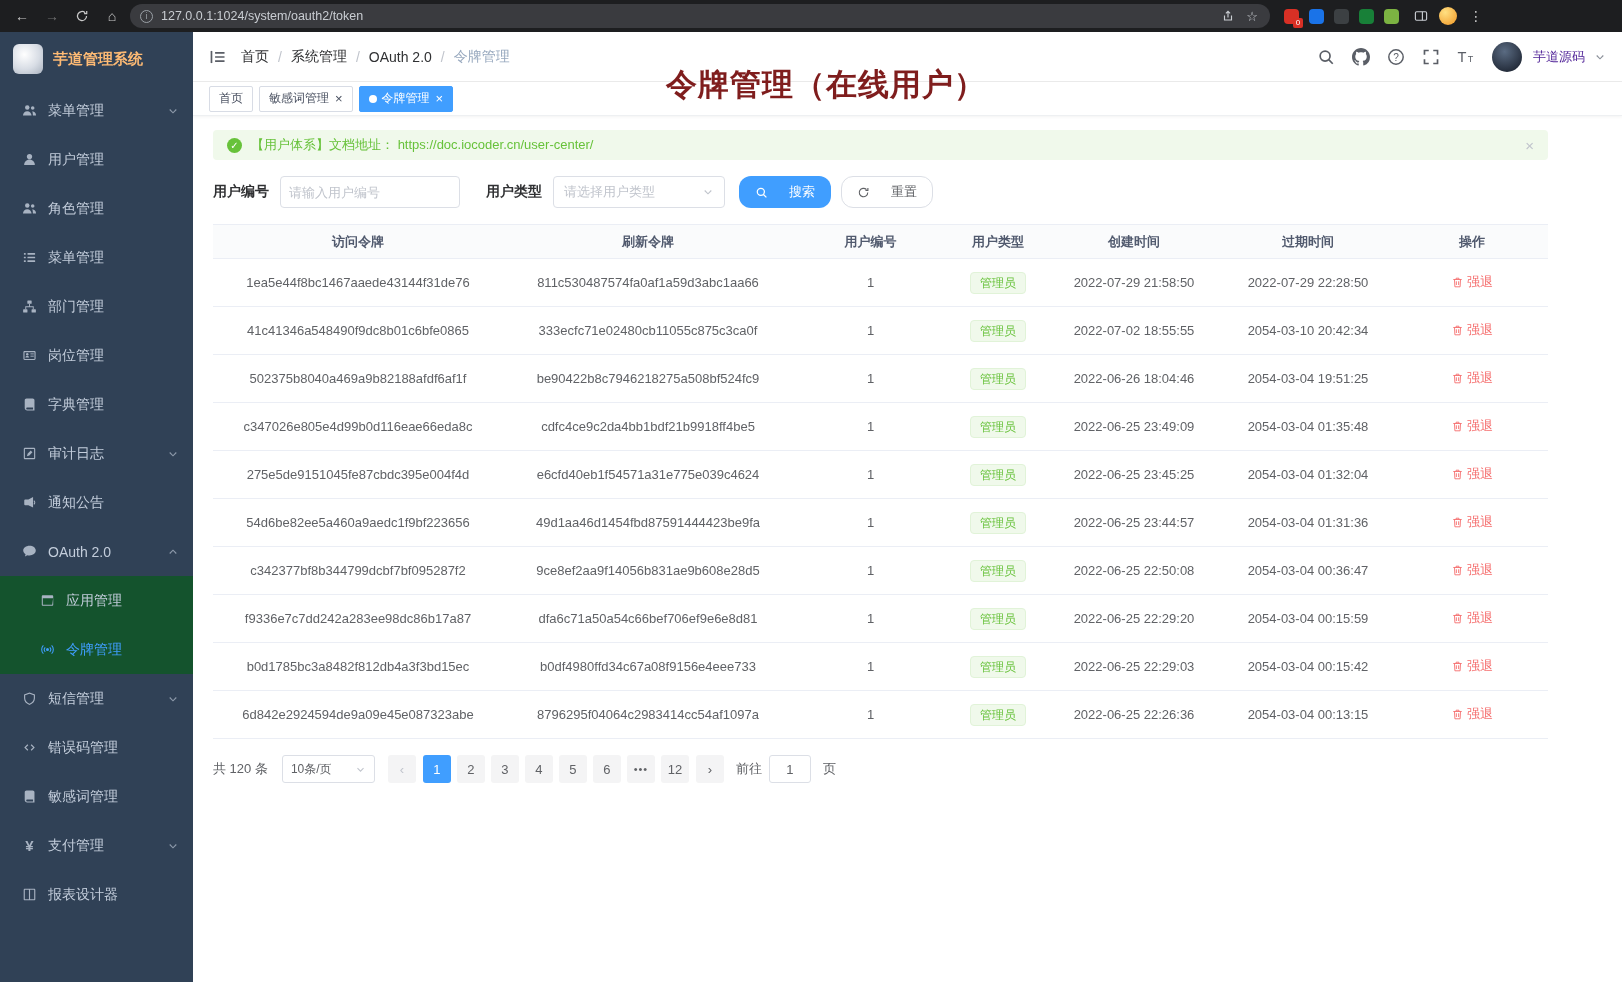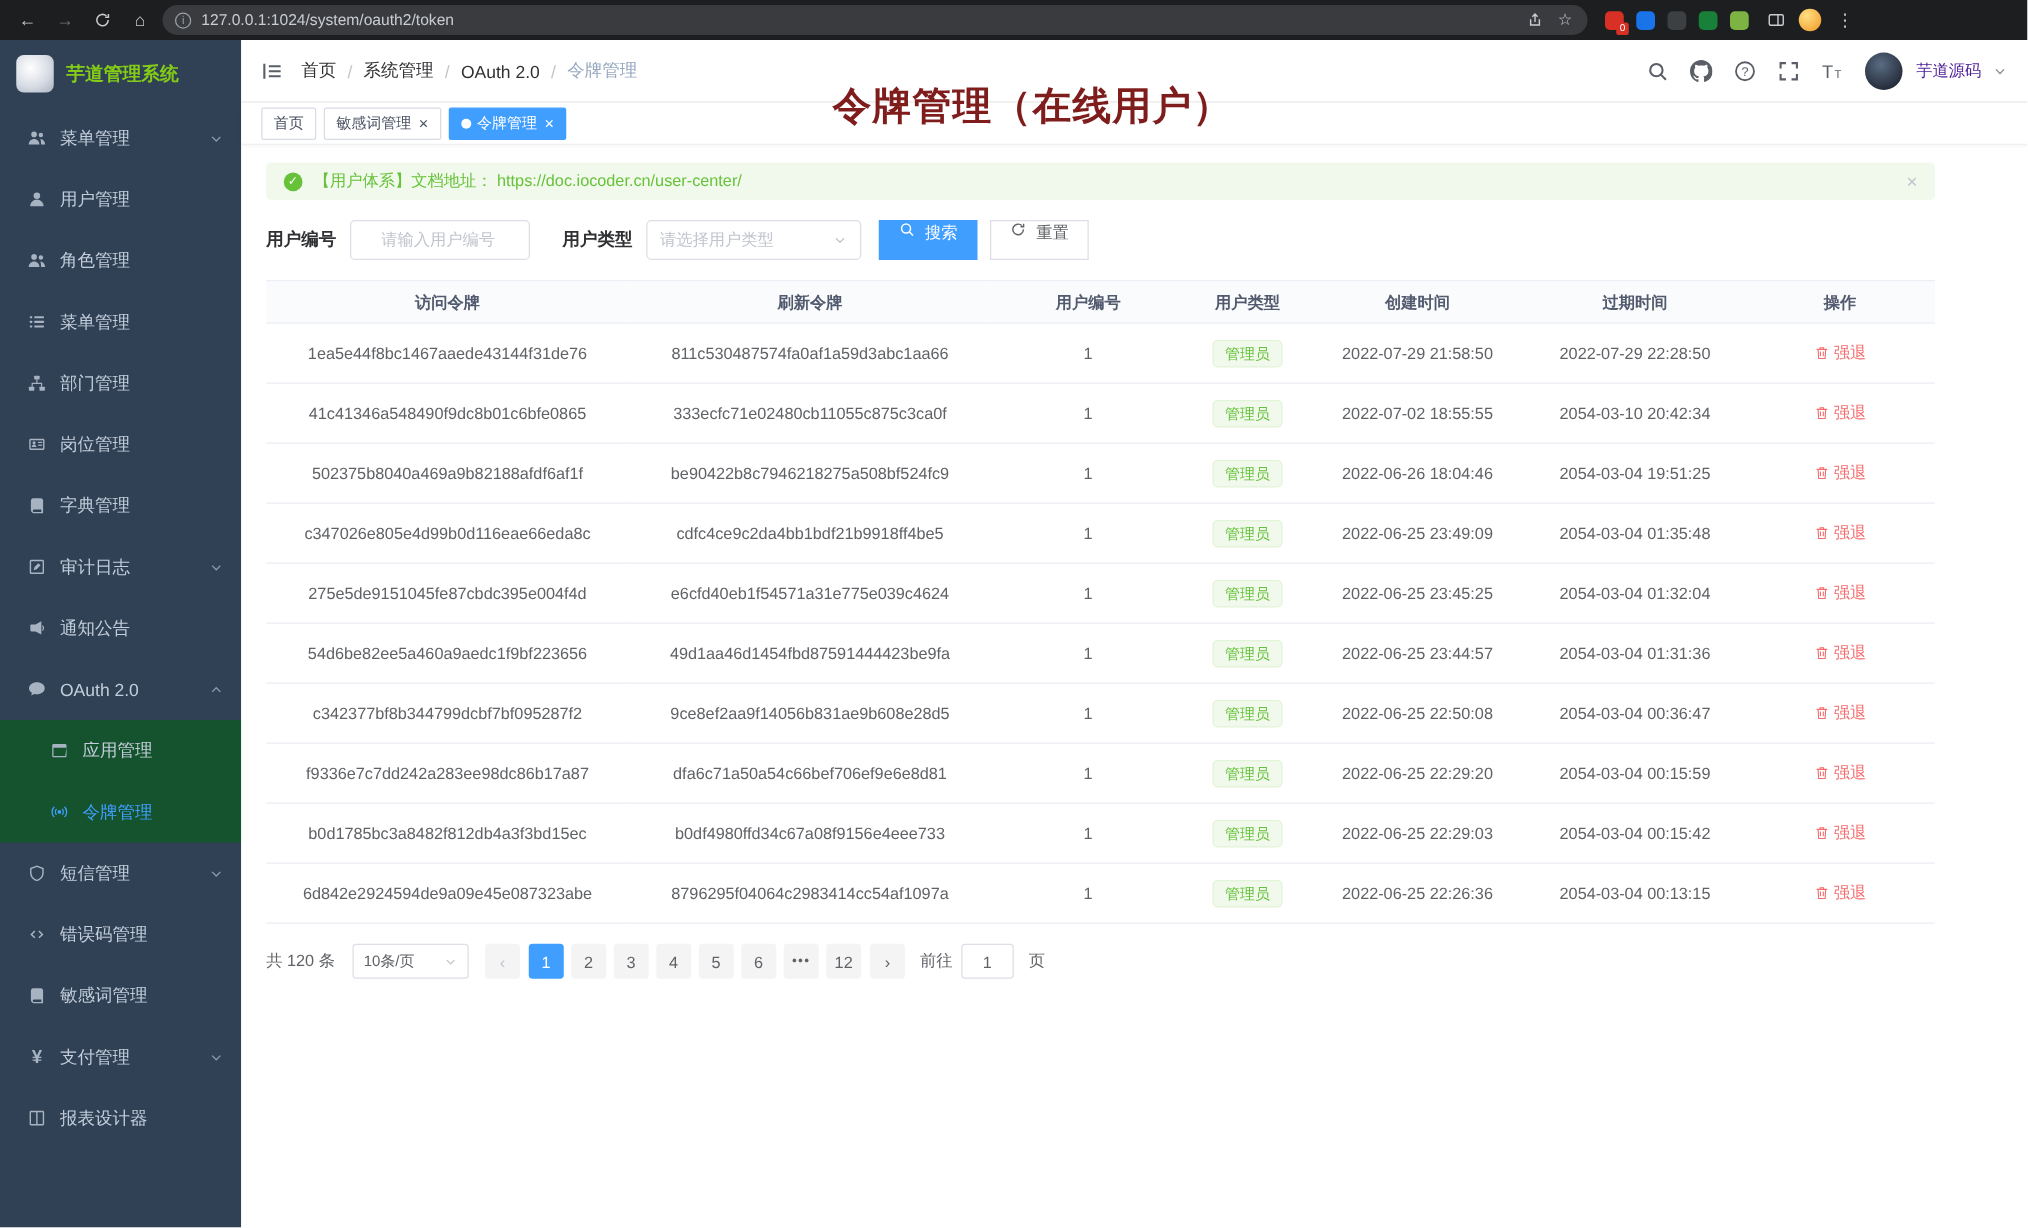--- a/index.html
+++ b/index.html
@@ -25,21 +25,21 @@
     min-width:10px;height:10px;border-radius:2px;display:flex;align-items:center;justify-content:center;padding:0 1px}
   .b-avatar{width:18px;height:18px;border-radius:50%;background:radial-gradient(circle at 35% 30%,#ffe082,#f4a93c 75%);cursor:pointer}
   .kebab{color:#c9c9c9;font-size:14px;cursor:pointer;padding:0 2px}
 
   
   .app{display:flex;height:950px}
   .sidebar{width:193px;background:#304156;flex-shrink:0;display:flex;flex-direction:column;color:#bfcbd9}
   .logo{height:54px;display:flex;align-items:center;gap:10px;padding:0 13px;cursor:pointer}
   .logo-img{width:30px;height:30px;border-radius:6px;flex-shrink:0;
     background:radial-gradient(circle at 38% 35%,#ffffff,#d8dde5 55%,#a9b2bf)}
-  .logo-text{color:#84cc16;font-weight:bold;font-size:15px;white-space:nowrap}
+  .logo-text{color:#fdba74;font-weight:bold;font-size:15px;white-space:nowrap}
   .menu{flex:1;overflow:hidden}
   .menu-item{height:49px;display:flex;align-items:center;padding:0 14px 0 22px;font-size:14px;
     cursor:pointer;color:#c3cddb;white-space:nowrap}
   .menu-item .icon{width:15px;height:15px;margin-right:11px;color:#a8b3c2;flex-shrink:0}
   .menu-item .icon svg{width:100%;height:100%;display:block}
   .menu-item .m-label{flex:1;overflow:hidden}
   .menu-item .chev{width:12px;height:12px;margin:0 0 0 8px;color:#8d99aa}
   .menu-item.sub{background:#14532d;padding-left:40px}
   .menu-item.active{color:#409eff}
   .menu-item.active .icon{color:#409eff}
@@ -77,27 +77,27 @@
   .content{flex:1;padding:14px 74px 0 20px;min-width:0}
   .alert{height:30px;background:#f0f9eb;border-radius:4px;display:flex;align-items:center;
     padding:0 14px;color:#67c23a;font-size:13px;gap:9px}
   .check{width:15px;height:15px;border-radius:50%;background:#67c23a;color:#fff;font-size:10px;
     display:flex;align-items:center;justify-content:center;flex-shrink:0}
   .a-text a{color:#67c23a;text-decoration:none;cursor:pointer}
   .a-close{margin-left:auto;color:#c0c4cc;cursor:pointer;font-size:15px}
 
   .filters{margin-top:16px;display:flex;align-items:center;font-size:14px}
   .f-label{font-weight:bold;color:#303133;margin-right:11px}
-  .f-input{width:144px;height:32px;border:1px solid #dcdfe6;border-radius:4px;padding:0 24px;
-    font-size:13px;color:#606266;outline:none;margin-right:26px;font-family:Liberation Serif, serif}
+  .f-input{width:180px;height:32px;border:1px solid #dcdfe6;border-radius:4px;padding:0 8px;
+    font-size:13px;color:#606266;outline:none;margin-right:26px;font-family:Liberation Sans, sans-serif}
   .f-input::placeholder{color:#c0c4cc}
   .f-select{width:172px;height:32px;border:1px solid #dcdfe6;border-radius:4px;display:flex;
     align-items:center;justify-content:space-between;padding:0 10px;color:#c0c4cc;font-size:13px;cursor:pointer}
   .f-select .caret-dn{width:12px;height:12px;color:#c0c4cc}
-  .btn{height:32px;border-radius:0;display:inline-flex;gap:8px;padding:0 15px;
+  .btn{height:32px;border-radius:12px;display:inline-flex;align-items:center;gap:21px;padding:0 15px;
     font-size:13px;cursor:pointer;border:1px solid transparent;font-family:inherit}
   .btn .icon{width:13px;height:13px}
   .btn.primary{background:#409eff;color:#fff;margin-left:14px}
   .btn.plain{background:#fff;border-color:#dcdfe6;color:#606266;margin-left:10px}
 
   table{width:100%;border-collapse:collapse;margin-top:16px;font-size:13px;table-layout:fixed}
   thead th{height:34px;background:#fafbfc;color:#515a6e;font-weight:bold;text-align:center;
     border-top:1px solid #ebeef5;border-bottom:1px solid #ebeef5}
   tbody td{height:48px;color:#606266;text-align:center;border-bottom:1px solid #ebeef5;
     white-space:nowrap;overflow:hidden}

